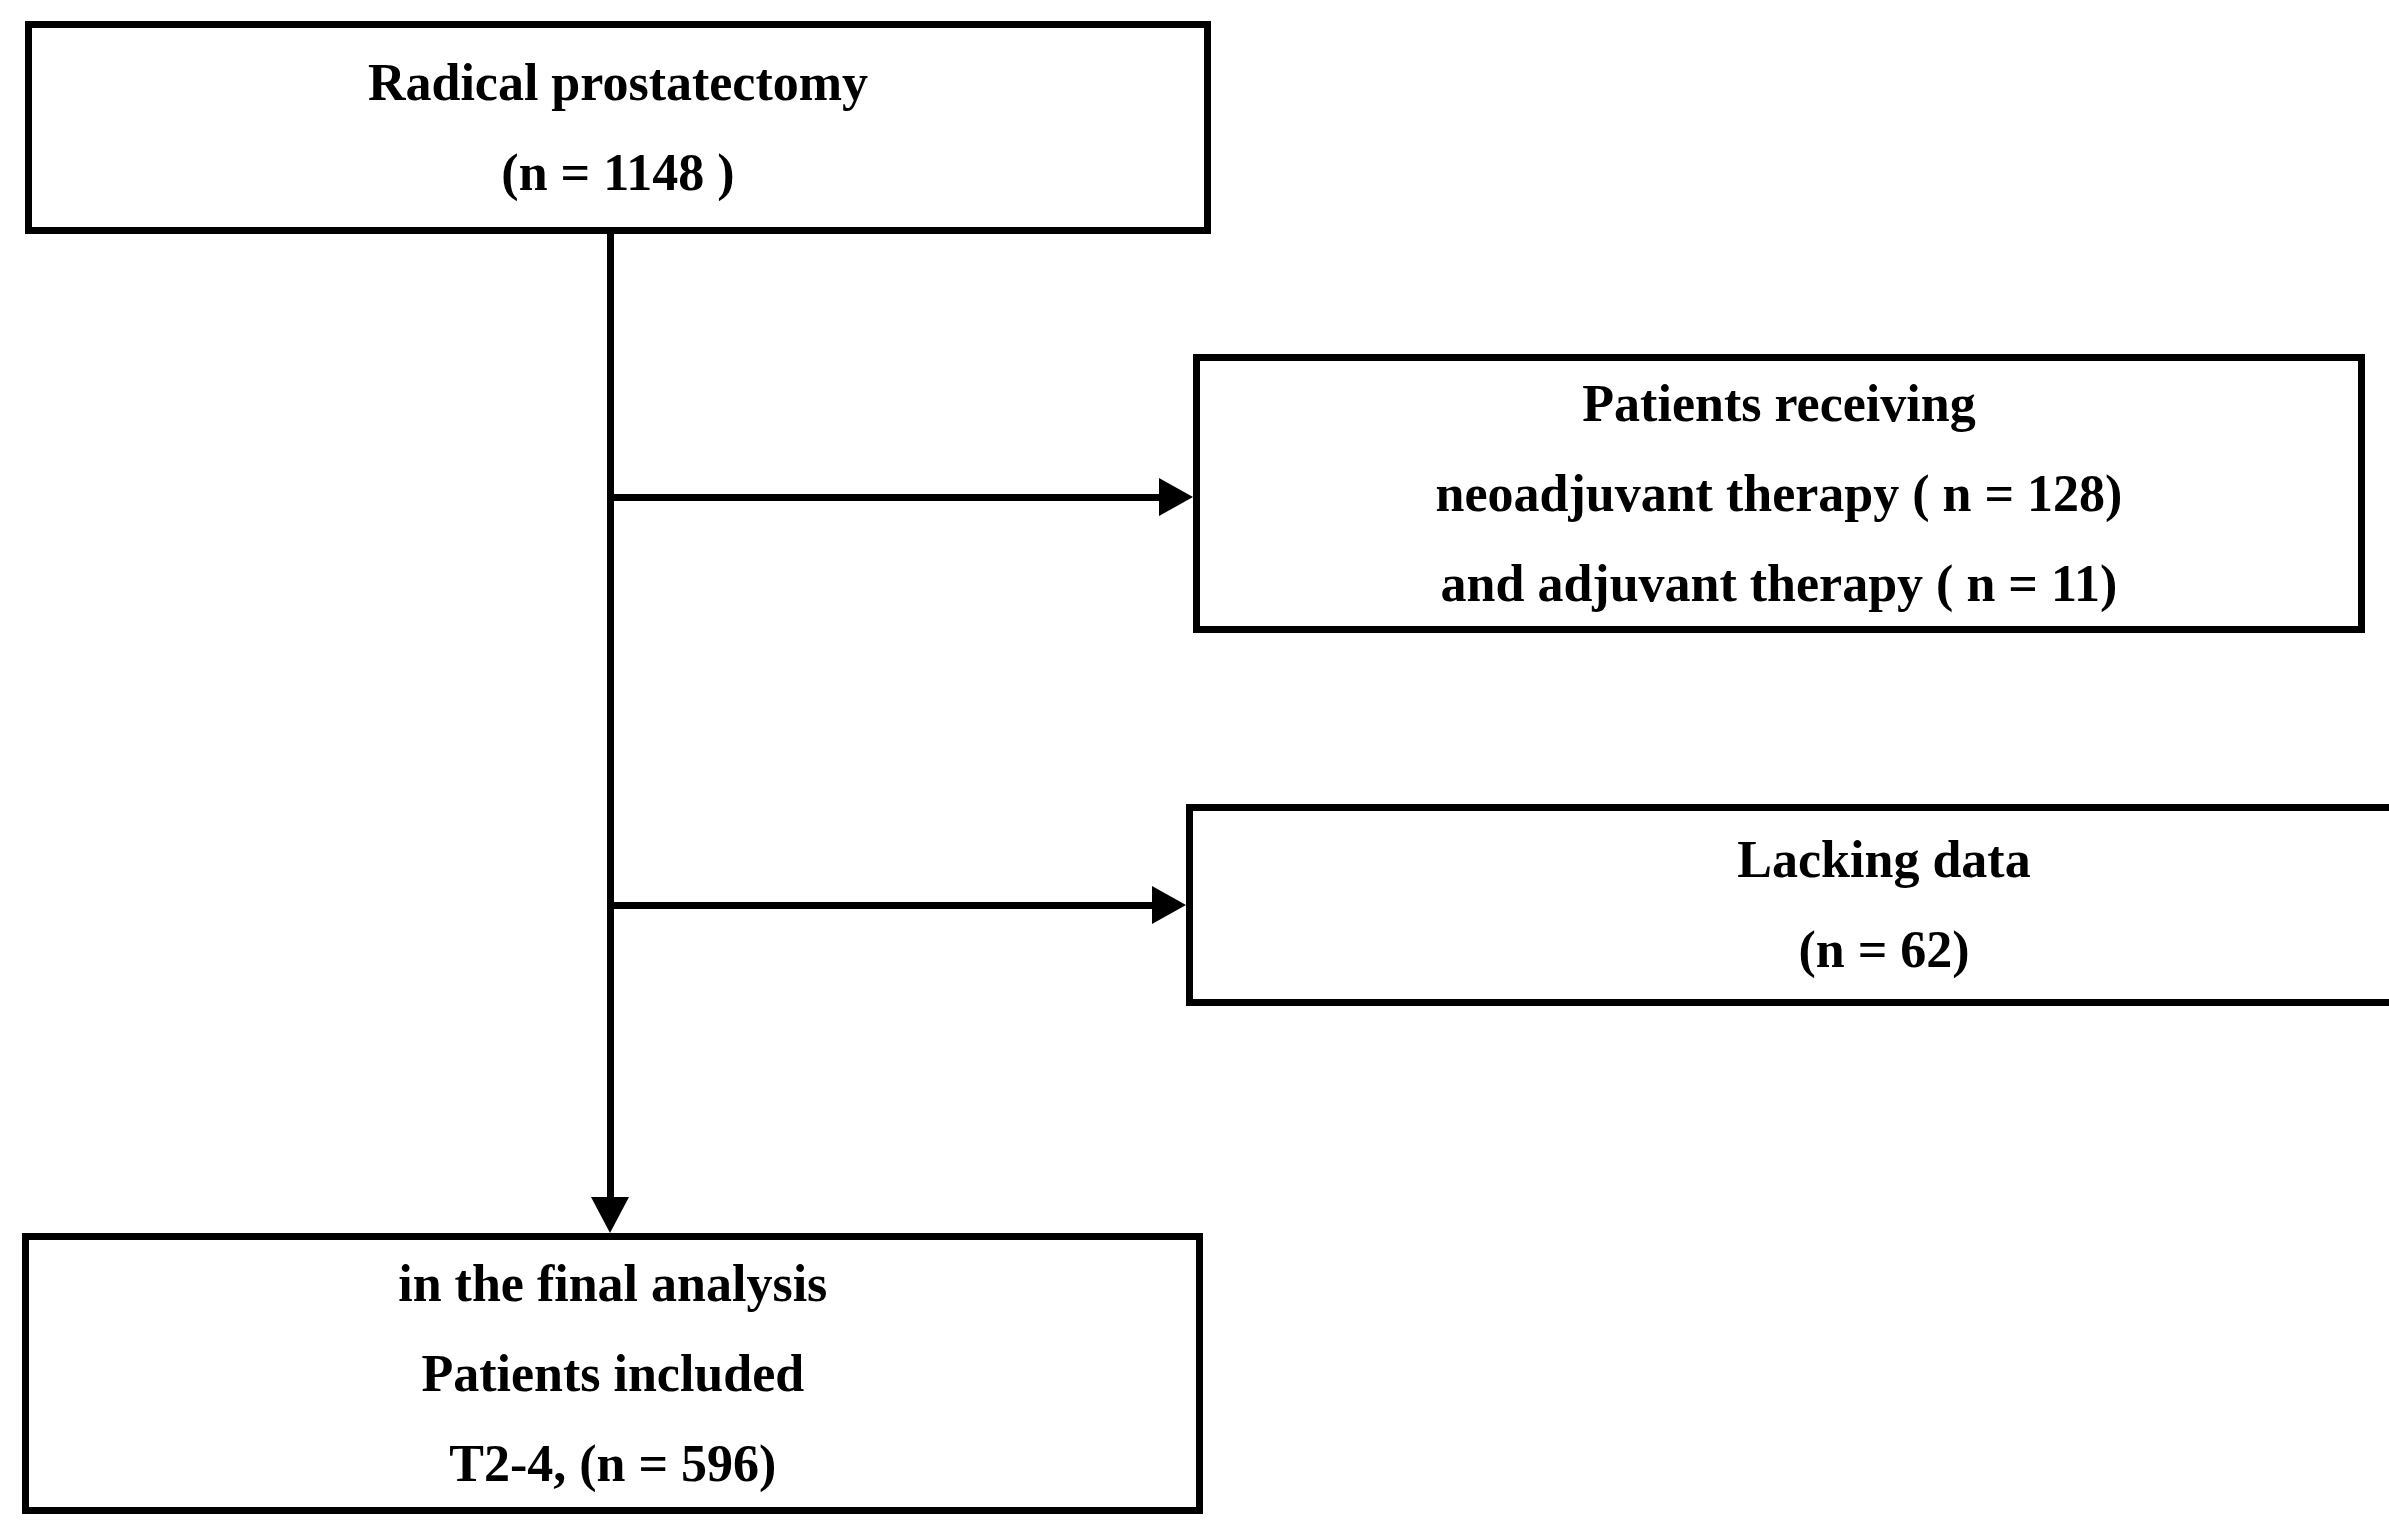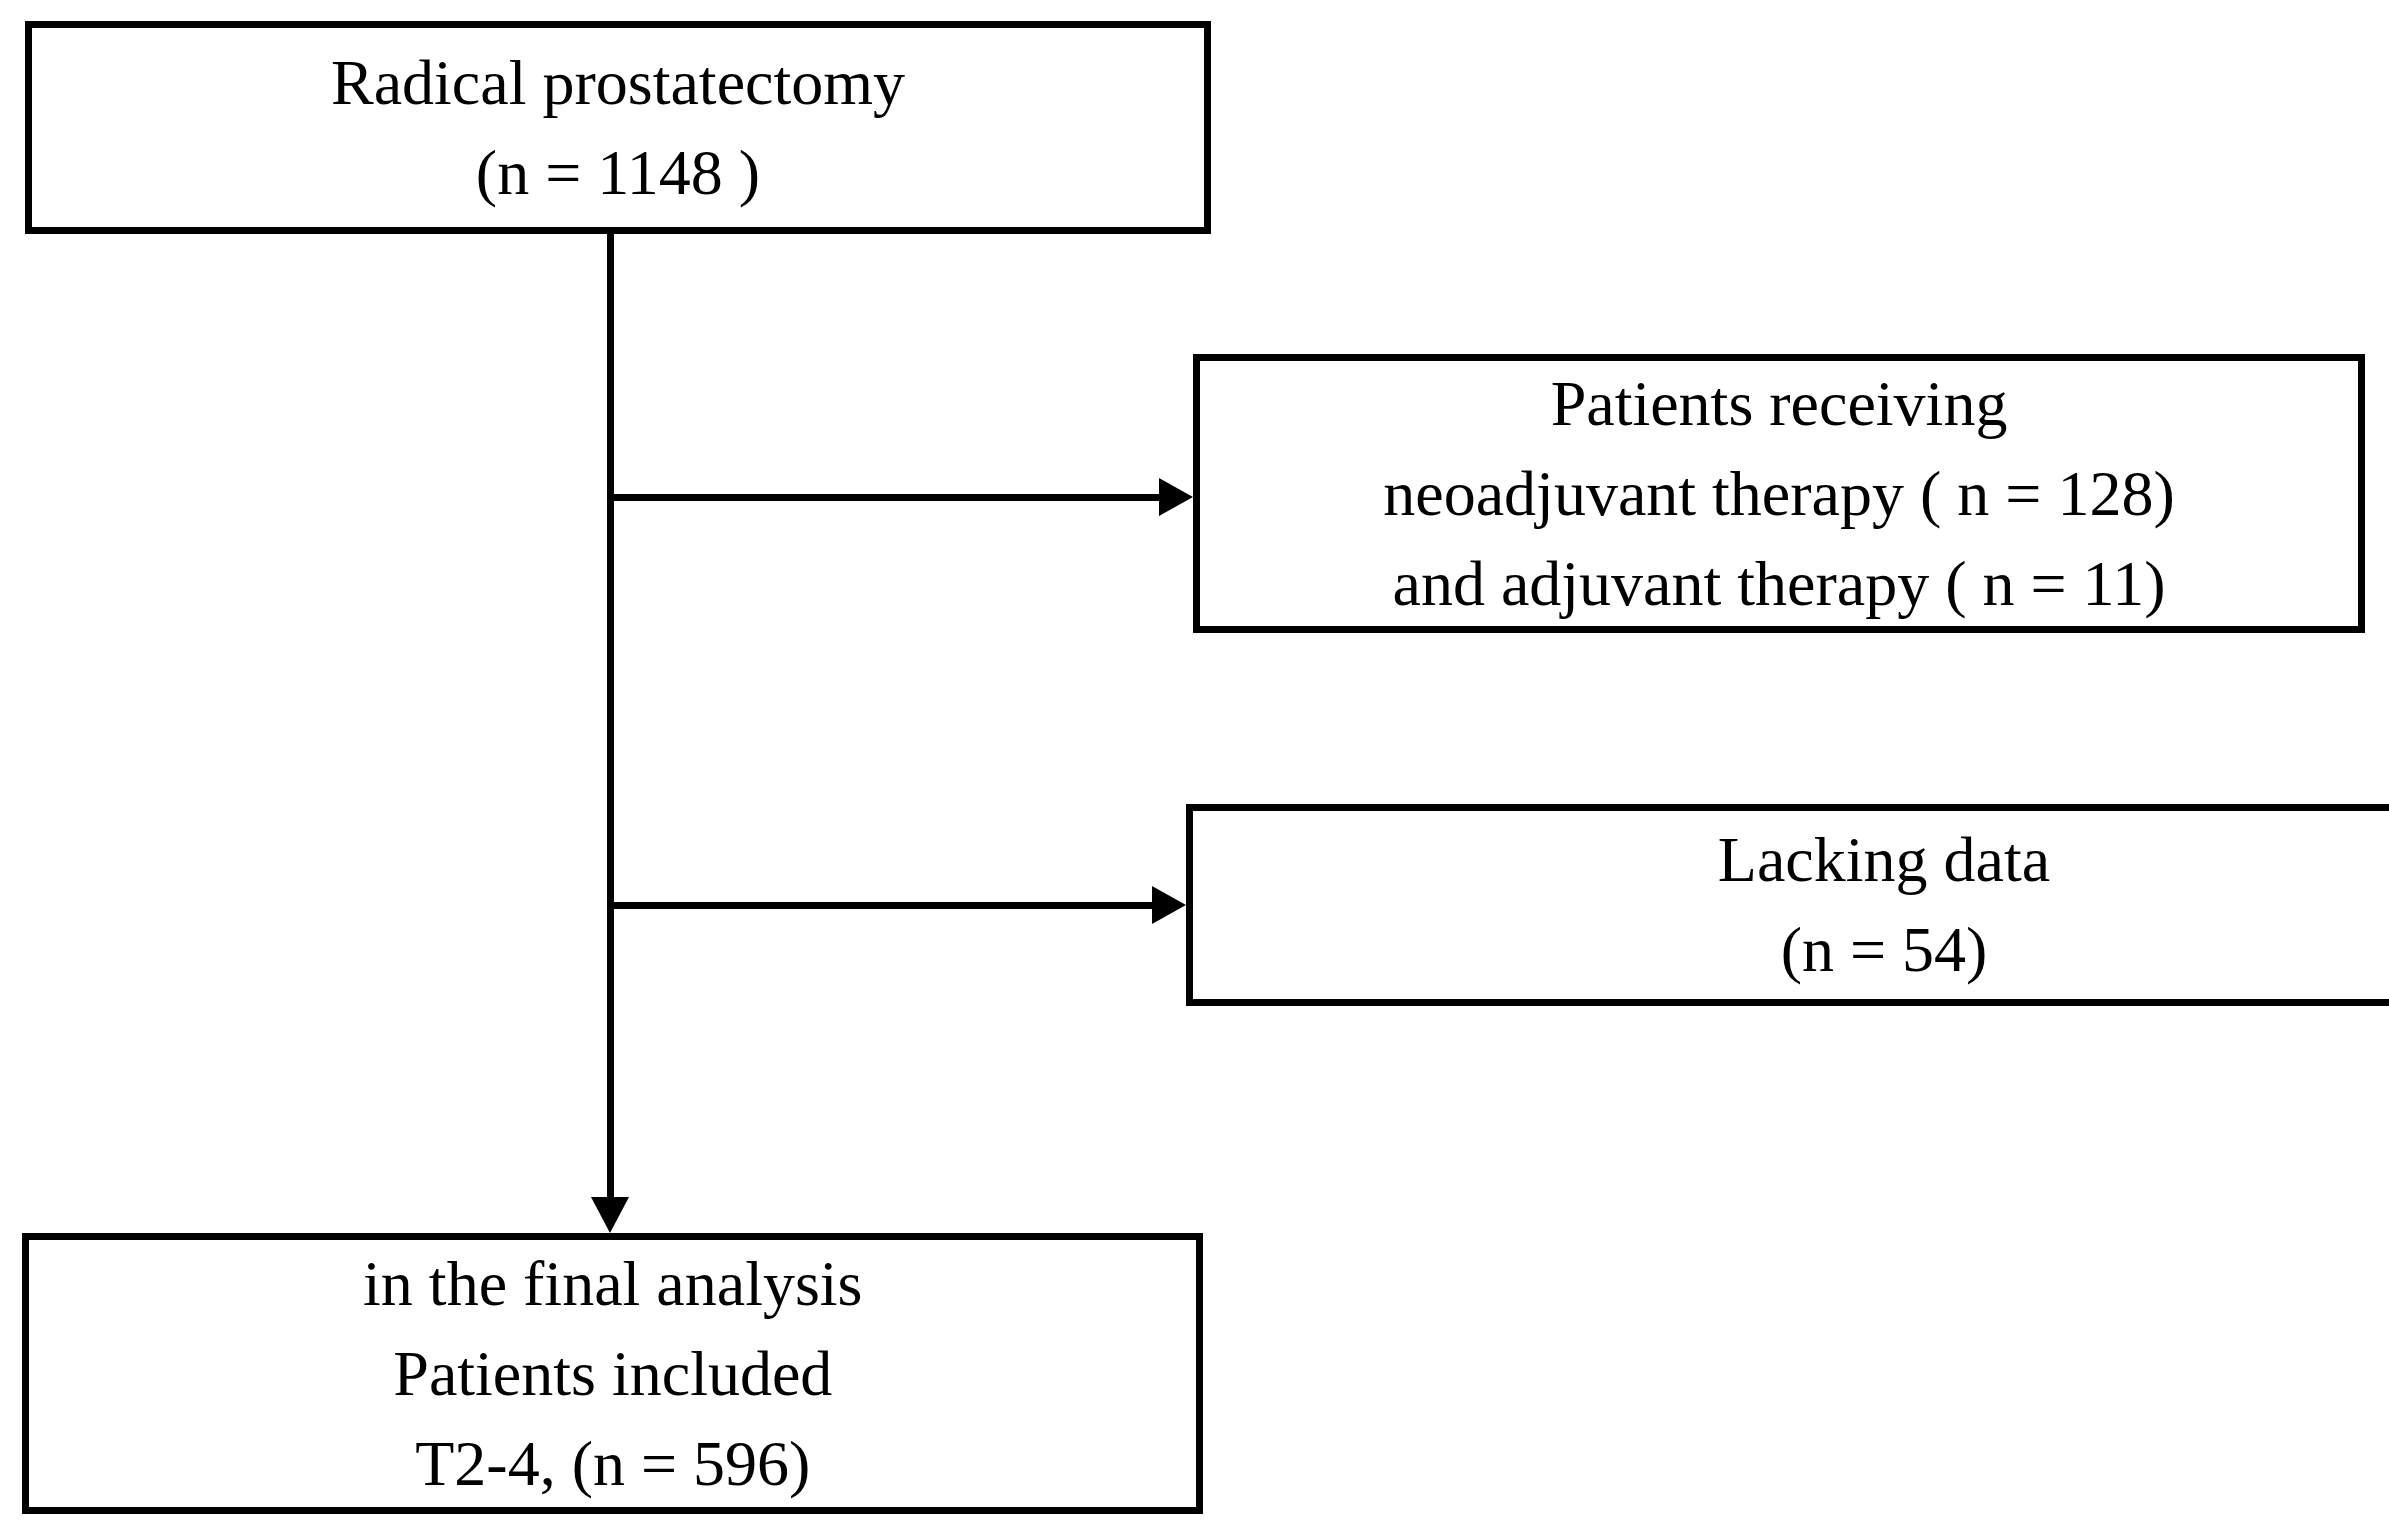--- a/index.html
+++ b/index.html
@@ -25,23 +25,24 @@
     border:7.1px solid var(--ink);
     background:var(--paper);
     display:flex;
     flex-direction:column;
     justify-content:center;
     align-items:center;
     text-align:center;
     box-sizing:border-box;
   }
   .box .tline{
-    font-size:64px;
+    font-size:52px;
     line-height:90px;
     white-space:pre;
+    font-weight:bold;
   }
   #top-box{    left:25px;   top:21.4px;    width:1186px; height:213px; }
   #excl-box-1{ left:1193px; top:354px;   width:1172px; height:279px; }
   #excl-box-2{ left:1186px; top:804px;   width:1396px; height:202px; }
   #final-box{  left:22.3px;   top:1233px;  width:1181px; height:281px; }
 
   
   .line{
     position:absolute;
     background:var(--ink);
@@ -88,21 +89,21 @@
   <div class="arrow-down" id="head3"></div>
 
   <div class="box" id="excl-box-1">
     <div class="tline">Patients receiving</div>
     <div class="tline">neoadjuvant therapy ( n = 128)</div>
     <div class="tline">and adjuvant therapy ( n = 11)</div>
   </div>
 
   <div class="box" id="excl-box-2">
     <div class="tline">Lacking data</div>
-    <div class="tline">(n = 54)</div>
+    <div class="tline">(n = 62)</div>
   </div>
 
   <div class="box" id="final-box">
     <div class="tline">in the final analysis</div>
     <div class="tline">Patients included</div>
     <div class="tline">T2-4, (n = 596)</div>
   </div>
 
 </div>
 

